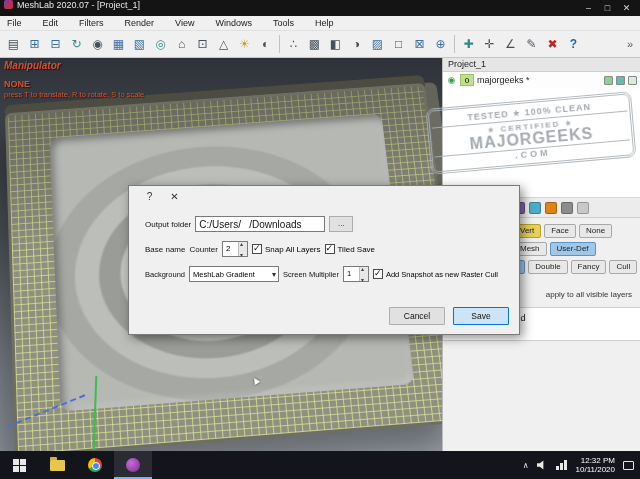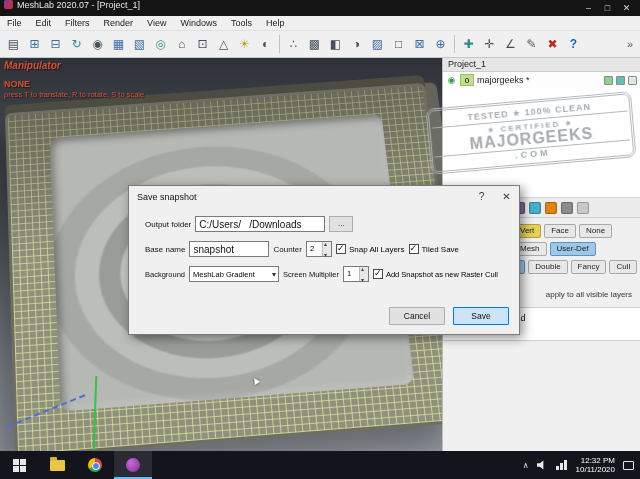--- a/index.html
+++ b/index.html
@@ -7,21 +7,21 @@
   body { font-family:"Liberation Sans","DejaVu Sans",sans-serif; background:#f0f0f0; position:relative; }
   .app { position:absolute; inset:0; }
 
   
   .titlebar { position:absolute; left:0; top:0; width:640px; height:16px; background:#141414; display:flex; align-items:flex-start; padding:0 4px; z-index:20; }
   .app-icon { width:9px; height:9px; border-radius:2px; background:linear-gradient(135deg,#7b4397,#dc2430); margin-right:4px; flex:0 0 auto; }
   .title { color:#e8e8e8; font-size:9px; flex:1; white-space:nowrap; }
   .wctrl { width:19px; text-align:center; color:#d8d8d8; font-size:9px; line-height:16px; cursor:default; }
 
   
-  .menubar { position:absolute; left:0; top:16px; width:640px; height:15px; background:#f0f0f0; border-bottom:1px solid #e0e0e0; display:flex; align-items:center; z-index:19; }
+  .menubar { position:absolute; left:0; top:16px; width:640px; height:15px; background:#f0f0f0; border-bottom:1px solid #e0e0e0; display:flex; align-items:center; z-index:19;gap:7px; }
   .mi { font-size:9px; color:#1a1a1a; padding:0 7px; line-height:15px; }
 
   
   .toolbar { position:absolute; left:0; top:31px; width:640px; height:27px; background:#f0f0f0; border-bottom:1px solid #c6c6c6; display:flex; align-items:center; padding:0 3px; z-index:19; }
   .ti { width:21px; height:21px; line-height:21px; text-align:center; font-size:12px; color:#46505a; border-radius:2px; flex:0 0 auto; }
   .ti.y { color:#c9a227; } .ti.b { color:#3a6ea5; } .ti.t { color:#2e8b8b; }
   .ti.r { color:#c22222; } .ti.hl { color:#0a6fc2; font-weight:bold; }
   .sep { width:1px; height:18px; background:#c2c2c2; margin:0 3px; flex:0 0 auto; }
   .chev { margin-left:auto; color:#555; font-size:11px; width:14px; text-align:center; }
 
@@ -275,34 +275,32 @@
 
   <div class="watermark">
     <div class="wm1">TESTED ★ 100% CLEAN</div>
     <div class="wm2">★ CERTIFIED ★</div>
     <div class="wm3">MAJORGEEKS</div>
     <div class="wm4">.COM</div>
   </div>
 
   <div class="dialog">
     <div class="dtitle">
-      <span class="dtext">Save snapshot</span>
       <span class="dbtn">?</span>
       <span class="dbtn">✕</span>
     </div>
 
     <div class="drow">
       <span class="dlabel">Output folder</span>
       <input class="dinput w-folder" value="C:/Users/   /Downloads" style="">
       <span class="browse">...</span>
     </div>
 
     <div class="drow">
       <span class="dlabel">Base name</span>
-      <input class="dinput w-name" value="snapshot" style="">
       <span class="dlabel">Counter</span>
       <span class="spin">
         <span class="spin-val">2</span>
         <span class="spin-btns"></span>
       </span>
       <span class="cbrow">
         <span class="cb checked"></span>
         <span>Snap All Layers</span>
       </span>
       <span class="cbrow">

